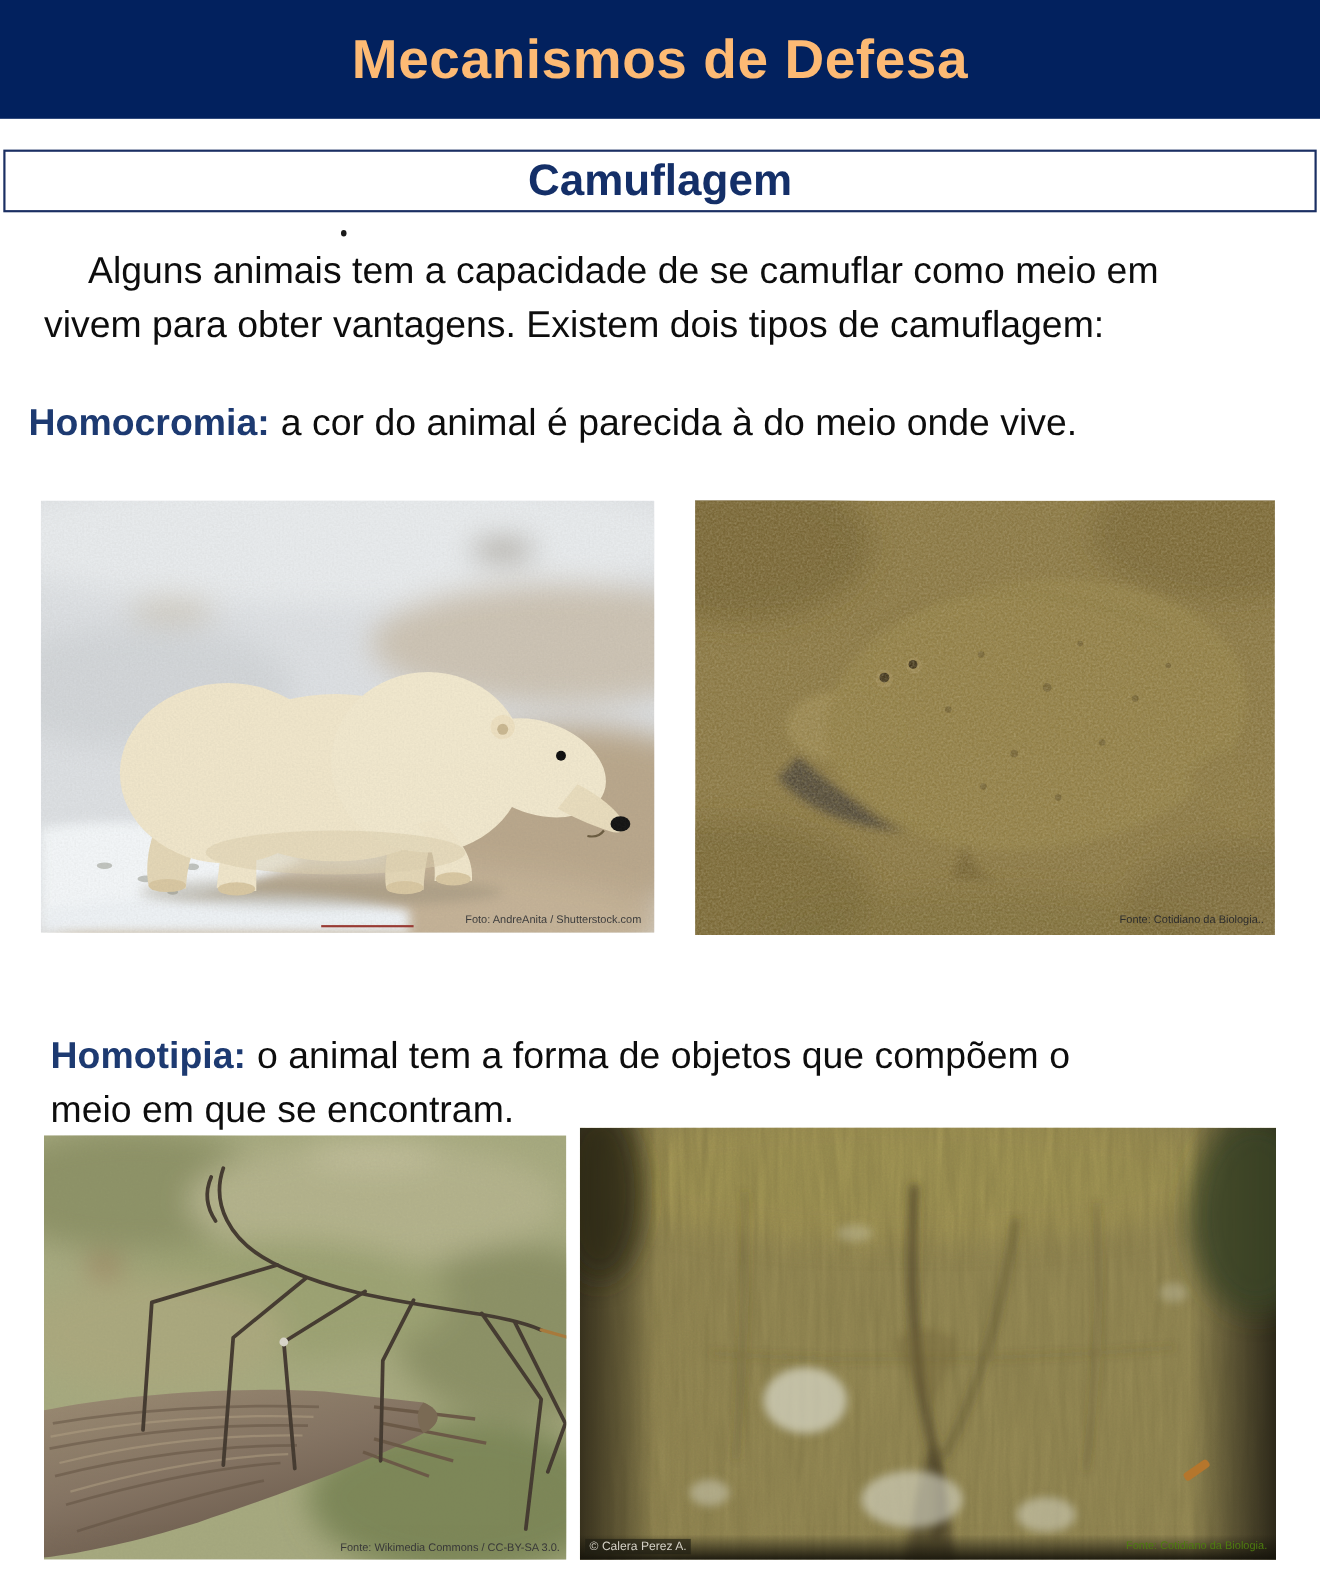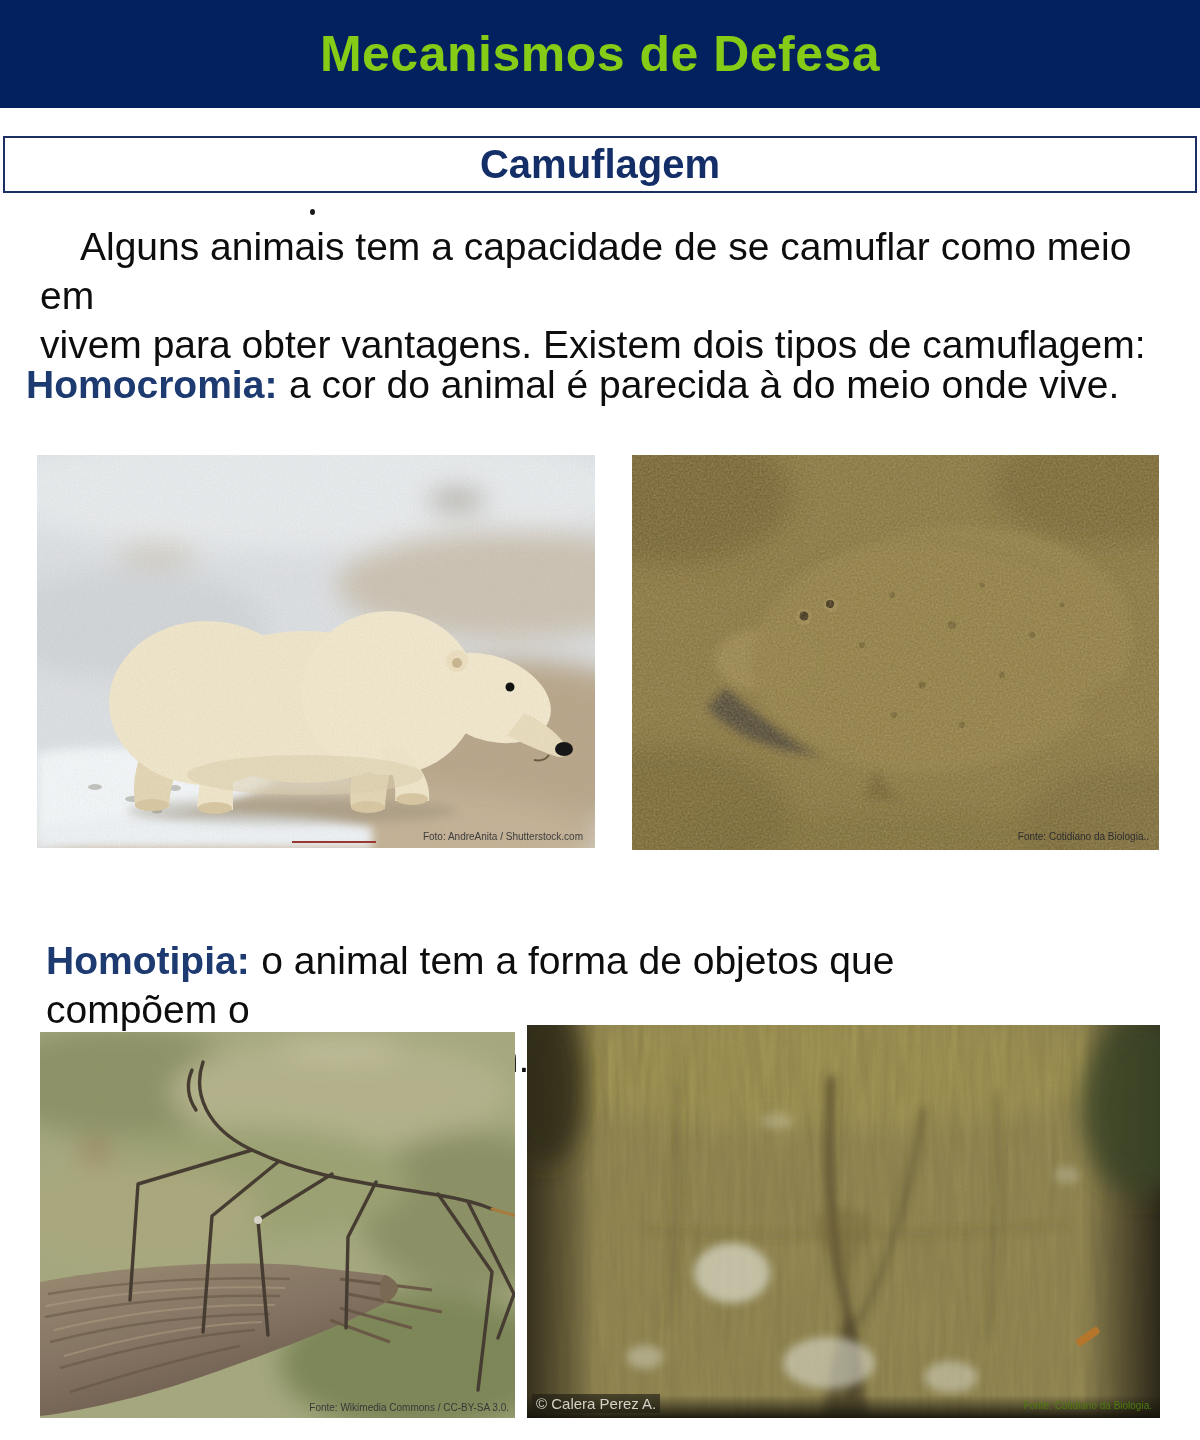--- a/index.html
+++ b/index.html
@@ -1,45 +1,45 @@
 <!DOCTYPE html>
 <html><head>
 <meta charset="utf-8">
 <style>
   html,body{margin:0;padding:0;background:#ffffff;}
   body{font-family:"Liberation Sans","DejaVu Sans",sans-serif;}
   #page{position:relative;width:1200px;height:1440px;background:#ffffff;overflow:hidden;}
 
   .header-bar{position:absolute;left:0;top:0;width:1200px;height:108px;background:#02215e;
     display:flex;align-items:center;justify-content:center;}
-  .header-title{color:#84cc16;font-size:50px;font-weight:bold;letter-spacing:0.5px;}
+  .header-title{color:#fdba74;font-size:50px;font-weight:bold;letter-spacing:0.5px;}
 
   .banner{position:absolute;left:3px;top:136px;width:1190px;height:53px;background:#ffffff;
     border:2px solid #1b2f63;display:flex;align-items:center;justify-content:center;}
   .banner-title{color:#142f68;font-size:40px;font-weight:bold;}
 
-  .bodytext{color:#0d0d0d;font-size:39px;line-height:49px;white-space:pre-wrap;margin:0;}
+  .bodytext{color:#0d0d0d;font-size:34px;line-height:49px;white-space:pre-wrap;margin:0;}
   .intro{position:absolute;left:40px;top:222px;width:1125px;text-indent:40px;}
   .stray-dot{position:absolute;left:310px;top:209px;width:5px;height:6px;border-radius:50%;background:#1a1a1a;}
 
   .defline{position:absolute;margin:0;}
   .homocromia-line{left:26px;top:360px;width:1140px;}
   .homotipia-line{left:46px;top:908px;width:1020px;margin-top:28px;}
   .term{font-weight:bold;color:#1d3a71;margin-right:0.30em;}
   .def{color:#0d0d0d;}
 
   .photo-fig{position:absolute;overflow:hidden;}
   .photo-fig svg{display:block;width:100%;height:100%;}
   .credit{position:absolute;font-size:10px;color:#333333;white-space:nowrap;}
   .credit-bear{right:12px;bottom:6px;color:#3d3d3d;}
   .name-underline{position:absolute;left:255px;bottom:5px;width:84px;height:2px;background:#983a33;}
   .credit-flounder{right:10px;bottom:8px;color:#2d2d2d;}
   .credit-stick{right:6px;bottom:5px;color:#383838;margin-left:24px;}
   .credit-bark{right:8px;bottom:7px;color:#4d7c0f;}
-  .watermark{position:absolute;left:5px;bottom:5px;font-size:15px;color:#d5d1c6;
+  .watermark{position:absolute;left:5px;bottom:5px;font-size:11px;color:#d5d1c6;
     background:rgba(32,30,20,0.65);padding:1px 4px;white-space:nowrap;}
 </style>
 </head>
 <body>
 
 <div id="page">
 
   <div class="header-bar">
     <div class="header-title">Mecanismos de Defesa</div>
   </div>

